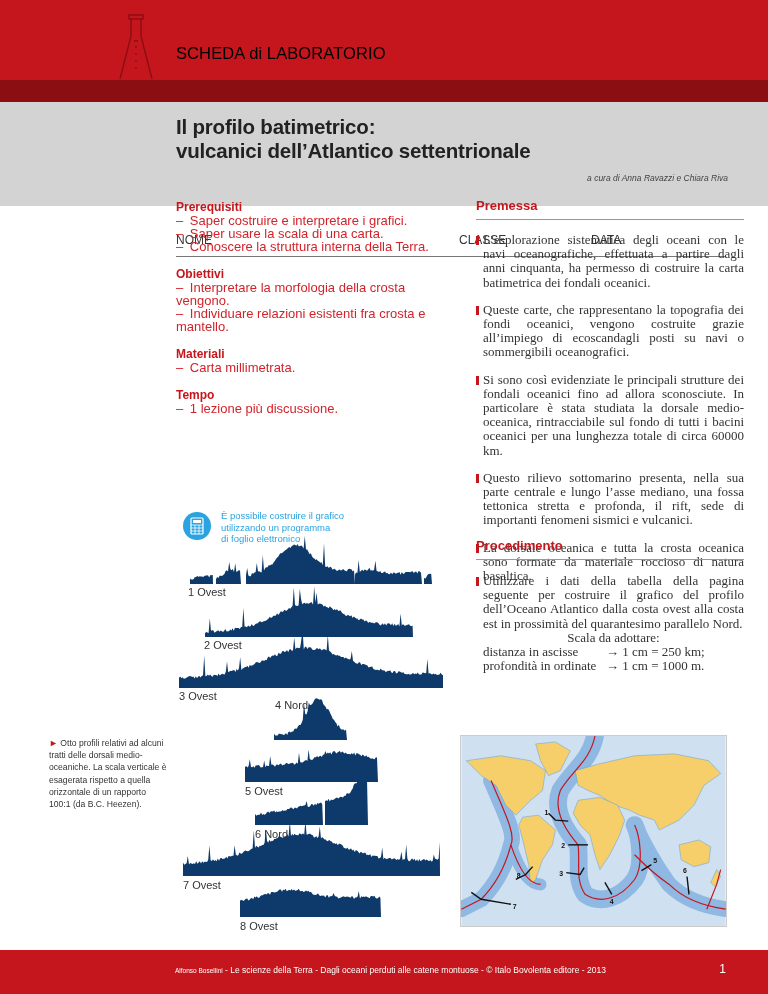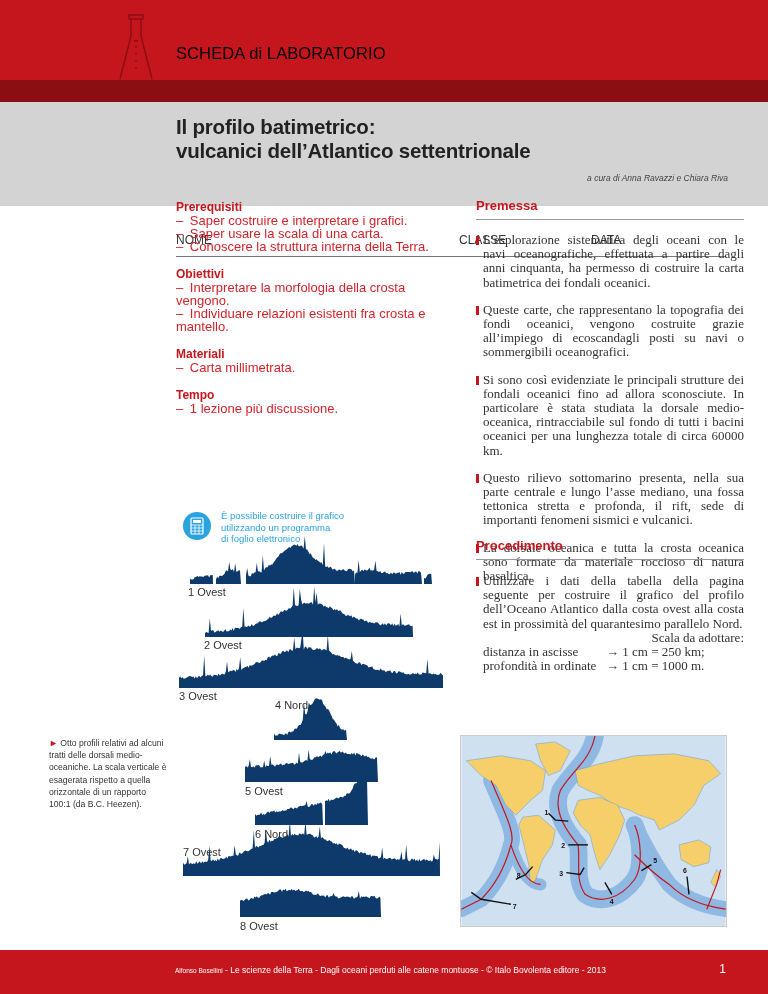--- a/index.html
+++ b/index.html
@@ -135,21 +135,21 @@
   <p class="para">Queste carte, che rappresentano la topografia dei fondi oceanici, vengono costruite grazie all’impiego di ecoscandagli posti su navi o sommergibili oceanografici.</p>
   <p class="para">Si sono così evidenziate le principali strutture dei fondali oceanici fino ad allora sconosciute. In particolare è stata studiata la dorsale medio-oceanica, rintracciabile sul fondo di tutti i bacini oceanici per una lunghezza totale di circa 60000 km.</p>
   <p class="para">Questo rilievo sottomarino presenta, nella sua parte centrale e lungo l’asse mediano, una fossa tettonica stretta e profonda, il rift, sede di importanti fenomeni sismici e vulcanici.</p>
   <p class="para">La dorsale oceanica e tutta la crosta oceanica sono formate da materiale roccioso di natura basaltica.</p>
 </div>
 
 <div class="right-col" style="top:538px">
   <div class="r-head">Procedimento</div>
   <div class="para" style="margin-top:14px">
     <span>Utilizzare i dati della tabella della pagina seguente per costruire il grafico del profilo dell’Oceano Atlantico dalla costa ovest alla costa est in prossimità del quarantesimo parallelo Nord.</span>
-    <div style="text-align:right">Scala da adottare:</div>
+    <div style="text-align:center">Scala da adottare:</div>
     <div style="text-align:left;position:relative">
       <span>distanza in ascisse</span>
       <span style="position:absolute;left:123px">→ 1 cm = 250 km;</span>
     </div>
     <div style="text-align:left;position:relative">
       <span>profondità in ordinate</span>
       <span style="position:absolute;left:123px">→ 1 cm = 1000 m.</span>
     </div>
   </div>
 </div>
@@ -168,21 +168,21 @@
     <path d="M325 825 L325.0 801.3 L326.2 800.3 L327.4 800.9 L328.6 798.8 L329.8 801.4 L331.0 799.5 L332.2 800.0 L333.4 799.8 L334.6 799.0 L335.8 797.9 L337.0 797.6 L338.2 798.6 L339.4 797.5 L340.6 796.7 L341.8 797.0 L343.0 797.5 L344.2 795.8 L345.4 796.0 L346.6 793.5 L347.8 793.3 L349.0 793.8 L350.2 792.7 L351.4 790.4 L352.6 788.7 L353.8 784.7 L355.0 783.2 L356.2 783.4 L357.4 781.8 L358.6 778.5 L359.8 776.3 L361.0 776.8 L362.2 775.5 L363.4 778.1 L364.6 776.8 L365.8 777.0 L367.0 778.9 L368 825 Z" fill="#0d3a6b"></path>
     <path d="M183 876 L183.0 862.4 L184.2 864.8 L185.4 863.9 L186.6 863.3 L187.8 856.1 L189.0 864.4 L190.2 863.1 L191.4 863.4 L192.6 864.0 L193.8 863.3 L195.0 864.0 L196.2 861.3 L197.4 863.7 L198.6 862.6 L199.8 861.2 L201.0 863.5 L202.2 861.2 L203.4 862.8 L204.6 861.7 L205.8 861.7 L207.0 862.0 L208.2 860.1 L209.4 845.3 L210.6 860.2 L211.8 861.1 L213.0 859.3 L214.2 860.9 L215.4 860.1 L216.6 861.2 L217.8 858.5 L219.0 860.8 L220.2 858.3 L221.4 858.1 L222.6 859.0 L223.8 858.7 L225.0 858.6 L226.2 856.8 L227.4 858.4 L228.6 856.0 L229.8 856.2 L231.0 856.4 L232.2 855.4 L233.4 856.2 L234.6 845.2 L235.8 854.6 L237.0 855.5 L238.2 855.5 L239.4 852.4 L240.6 853.4 L241.8 853.8 L243.0 852.6 L244.2 851.3 L245.4 850.6 L246.6 851.0 L247.8 851.2 L249.0 851.1 L250.2 849.7 L251.4 849.0 L252.6 848.3 L253.8 830.5 L255.0 848.1 L256.2 845.8 L257.4 846.8 L258.6 847.4 L259.8 845.8 L261.0 845.9 L262.2 845.0 L263.4 844.9 L264.6 842.7 L265.8 829.1 L267.0 840.8 L268.2 842.7 L269.4 839.7 L270.6 841.7 L271.8 840.7 L273.0 841.1 L274.2 839.0 L275.4 838.9 L276.6 838.3 L277.8 837.8 L279.0 836.2 L280.2 836.4 L281.4 837.2 L282.6 837.7 L283.8 837.3 L285.0 836.0 L286.2 836.4 L287.4 834.1 L288.6 836.4 L289.8 820.6 L291.0 836.3 L292.2 833.8 L293.4 835.4 L294.6 833.8 L295.8 835.1 L297.0 834.9 L298.2 835.6 L299.4 833.2 L300.6 834.1 L301.8 834.6 L303.0 833.3 L304.2 834.8 L305.4 821.1 L306.6 834.5 L307.8 834.6 L309.0 833.7 L310.2 833.8 L311.4 834.7 L312.6 835.1 L313.8 837.3 L315.0 837.6 L316.2 836.0 L317.4 838.1 L318.6 836.5 L319.8 826.5 L321.0 838.5 L322.2 837.0 L323.4 838.2 L324.6 839.4 L325.8 839.4 L327.0 841.3 L328.2 840.8 L329.4 840.0 L330.6 841.2 L331.8 841.6 L333.0 843.6 L334.2 842.9 L335.4 843.9 L336.6 843.3 L337.8 845.3 L339.0 843.5 L340.2 844.1 L341.4 844.4 L342.6 845.5 L343.8 847.8 L345.0 848.2 L346.2 848.8 L347.4 847.6 L348.6 849.6 L349.8 849.4 L351.0 848.3 L352.2 850.6 L353.4 849.4 L354.6 852.0 L355.8 850.3 L357.0 850.6 L358.2 851.7 L359.4 853.6 L360.6 852.1 L361.8 852.3 L363.0 853.5 L364.2 852.8 L365.4 852.8 L366.6 855.0 L367.8 854.8 L369.0 855.2 L370.2 854.1 L371.4 857.1 L372.6 855.6 L373.8 855.7 L375.0 855.7 L376.2 855.9 L377.4 856.0 L378.6 858.5 L379.8 858.1 L381.0 856.9 L382.2 847.6 L383.4 859.2 L384.6 857.7 L385.8 858.7 L387.0 859.0 L388.2 858.6 L389.4 857.9 L390.6 858.0 L391.8 859.4 L393.0 858.7 L394.2 858.3 L395.4 859.1 L396.6 860.1 L397.8 858.9 L399.0 859.9 L400.2 858.2 L401.4 851.5 L402.6 859.9 L403.8 859.3 L405.0 859.3 L406.2 844.4 L407.4 858.7 L408.6 860.9 L409.8 861.2 L411.0 859.6 L412.2 858.6 L413.4 859.9 L414.6 858.8 L415.8 861.3 L417.0 859.2 L418.2 861.4 L419.4 859.0 L420.6 861.2 L421.8 860.3 L423.0 859.6 L424.2 858.9 L425.4 860.5 L426.6 859.4 L427.8 860.3 L429.0 861.2 L430.2 860.1 L431.4 861.4 L432.6 861.1 L433.8 854.6 L435.0 858.8 L436.2 858.9 L437.4 859.7 L438.6 858.8 L439.8 842.1 L440 876 Z" fill="#0d3a6b"></path>
     <path d="M240 917 L240.0 900.6 L241.2 900.0 L242.4 900.3 L243.6 901.0 L244.8 899.8 L246.0 898.7 L247.2 898.5 L248.4 900.4 L249.6 899.7 L250.8 898.3 L252.0 898.0 L253.2 899.2 L254.4 896.4 L255.6 897.5 L256.8 896.3 L258.0 897.7 L259.2 897.8 L260.4 896.0 L261.6 895.3 L262.8 895.2 L264.0 894.3 L265.2 894.1 L266.4 894.5 L267.6 893.3 L268.8 893.3 L270.0 894.8 L271.2 891.9 L272.4 891.9 L273.6 892.2 L274.8 892.4 L276.0 891.9 L277.2 891.7 L278.4 890.6 L279.6 889.4 L280.8 889.4 L282.0 891.7 L283.2 889.5 L284.4 890.3 L285.6 888.7 L286.8 891.2 L288.0 890.5 L289.2 889.7 L290.4 890.4 L291.6 889.0 L292.8 890.6 L294.0 889.4 L295.2 890.8 L296.4 890.5 L297.6 889.9 L298.8 888.8 L300.0 891.3 L301.2 891.0 L302.4 891.1 L303.6 892.0 L304.8 891.6 L306.0 890.6 L307.2 891.5 L308.4 890.7 L309.6 892.2 L310.8 891.7 L312.0 893.2 L313.2 894.8 L314.4 894.7 L315.6 895.1 L316.8 894.4 L318.0 893.3 L319.2 895.2 L320.4 896.0 L321.6 895.6 L322.8 895.7 L324.0 895.5 L325.2 897.4 L326.4 895.4 L327.6 894.9 L328.8 897.8 L330.0 896.3 L331.2 896.3 L332.4 895.8 L333.6 893.1 L334.8 896.1 L336.0 896.5 L337.2 896.7 L338.4 898.4 L339.6 897.9 L340.8 897.4 L342.0 897.0 L343.2 896.2 L344.4 896.7 L345.6 896.9 L346.8 896.5 L348.0 896.7 L349.2 897.1 L350.4 897.8 L351.6 896.3 L352.8 896.6 L354.0 899.1 L355.2 897.6 L356.4 897.4 L357.6 896.4 L358.8 891.1 L360.0 898.8 L361.2 896.2 L362.4 897.1 L363.6 896.5 L364.8 897.1 L366.0 896.2 L367.2 896.9 L368.4 897.4 L369.6 898.3 L370.8 896.0 L372.0 896.1 L373.2 896.4 L374.4 895.8 L375.6 898.1 L376.8 898.5 L378.0 898.3 L379.2 896.5 L380.4 897.7 L381 917 Z" fill="#0d3a6b"></path>
   </svg>
 <div class="plabel" style="left:188px;top:586px">1 Ovest</div>
 <div class="plabel" style="left:204px;top:639px">2 Ovest</div>
 <div class="plabel" style="left:179px;top:690px">3 Ovest</div>
 <div class="plabel" style="left:275px;top:699px">4 Nord</div>
 <div class="plabel" style="left:245px;top:785px">5 Ovest</div>
 <div class="plabel" style="left:255px;top:828px">6 Nord</div>
-<div class="plabel" style="left:183px;top:846px">7 Ovest</div>
+<div class="plabel" style="left:183px;top:879px">7 Ovest</div>
 <div class="plabel" style="left:240px;top:920px">8 Ovest</div>
 
 <div class="caption">
   <span class="tri">►</span>
   <span>Otto profili relativi ad alcuni tratti delle dorsali medio-oceaniche. La scala verticale è esagerata rispetto a quella orizzontale di un rapporto 100:1 (da B.C. Heezen).</span>
 </div>
 
 <svg class="map" viewBox="0 0 267 192">
   <rect width="267" height="192" fill="#cfe0f0"></rect>
 

